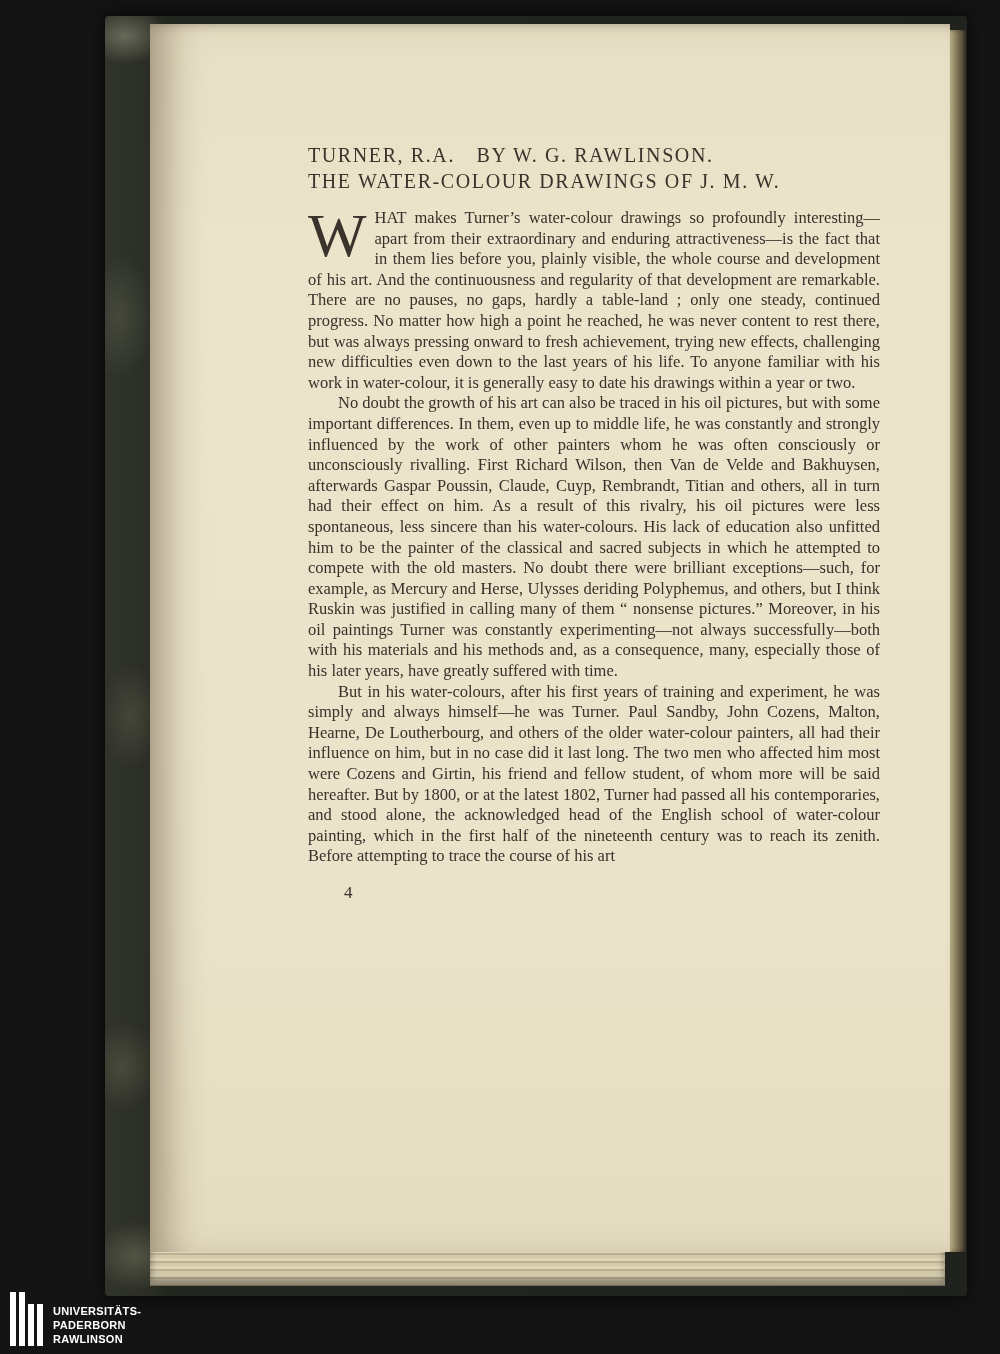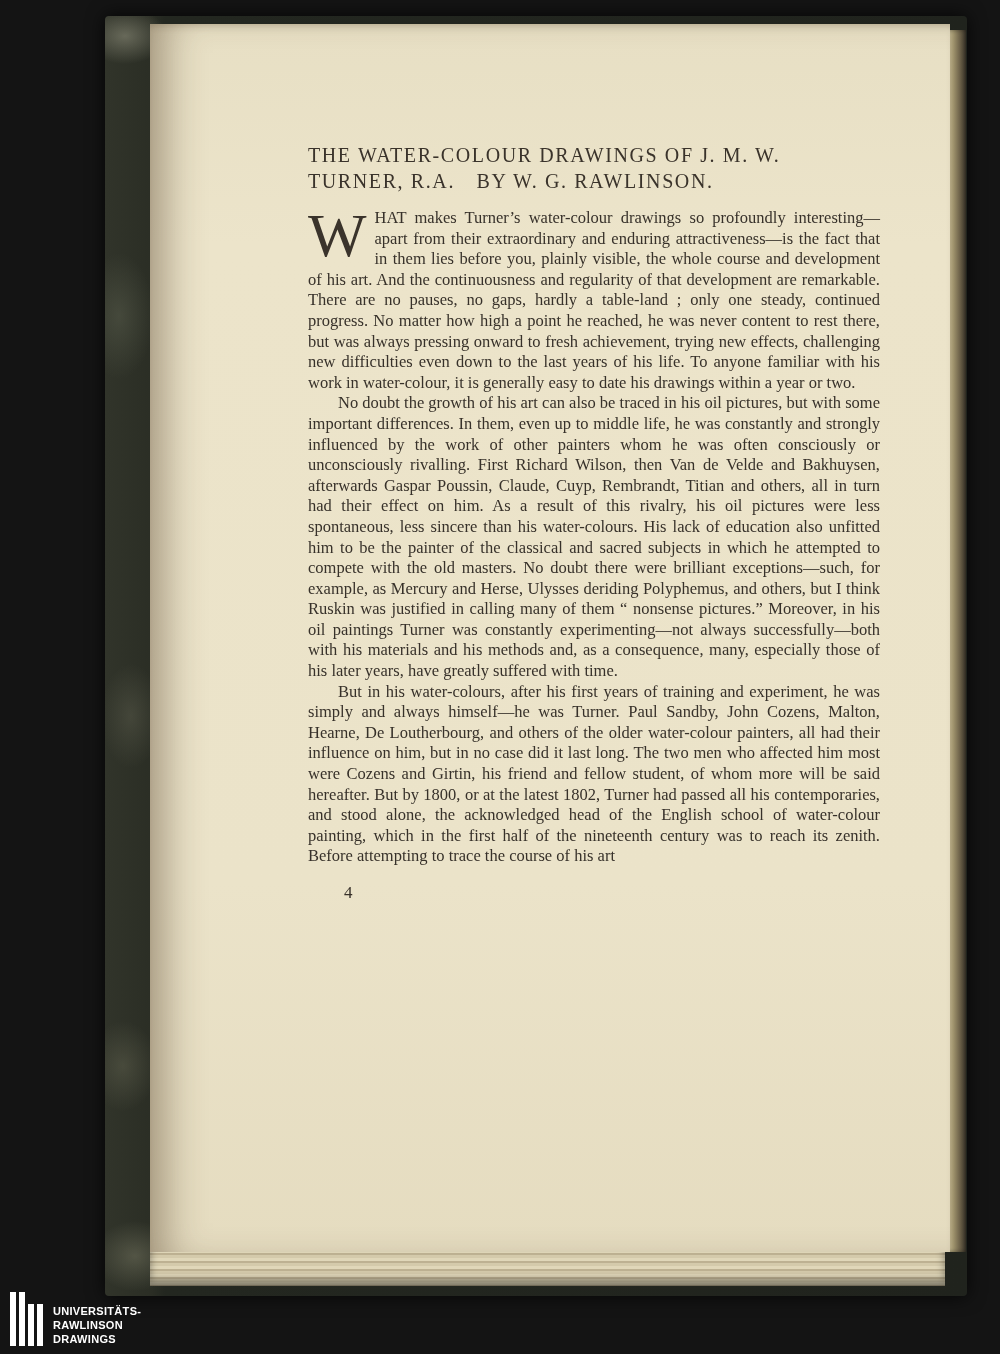--- a/index.html
+++ b/index.html
@@ -84,22 +84,22 @@
 <div class="scene">
 
   <div class="book-cover"></div>
   <div class="fore-edge"></div>
   <div class="bottom-stack"></div>
 
   <div class="page">
     <div class="content">
 
       <div class="title">
+        <div>TURNER, R.A. BY W. G. RAWLINSON.</div>
         <div>THE WATER-COLOUR DRAWINGS OF J. M. W.</div>
-        <div>TURNER, R.A. BY W. G. RAWLINSON.</div>
       </div>
 
       <p><span class="dropcap">W</span><span>HAT makes Turner’s water-colour drawings so profoundly interesting—apart from their extraordinary and enduring attractiveness—is the fact that in them lies before you, plainly visible, the whole course and development of his art.  And the continuousness and regularity of that development are remarkable. There are no pauses, no gaps, hardly a table-land ;  only one steady, continued progress.  No matter how high a point he reached, he was never content to rest there, but was always pressing onward to fresh achievement, trying new effects, challenging new difficulties even down to the last years of his life.  To anyone familiar with his work in water-colour, it is generally easy to date his drawings within a year or two.</span></p>
 
       <p class="indent"><span>No doubt the growth of his art can also be traced in his oil pictures, but with some important differences.  In them, even up to middle life, he was constantly and strongly influenced by the work of other painters whom he was often consciously or unconsciously rivalling.  First Richard Wilson, then Van de Velde and Bakhuysen, afterwards Gaspar Poussin, Claude, Cuyp, Rembrandt, Titian and others, all in turn had their effect on him.  As a result of this rivalry, his oil pictures were less spontaneous, less sincere than his water-colours.  His lack of education also unfitted him to be the painter of the classical and sacred subjects in which he attempted to compete with the old masters.  No doubt there were brilliant exceptions—such, for example, as </span><span class="it">Mercury and Herse</span><span>, </span><span class="it">Ulysses deriding Polyphemus</span><span>, and others, but I think Ruskin was justified in calling many of them “ nonsense pictures.”  Moreover, in his oil paintings Turner was constantly experimenting—not always successfully—both with his materials and his methods and, as a consequence, many, especially those of his later years, have greatly suffered with time.</span></p>
 
       <p class="indent">But in his water-colours, after his first years of training and experiment, he was simply and always himself—he was Turner. Paul Sandby, John Cozens, Malton, Hearne, De Loutherbourg, and others of the older water-colour painters, all had their influence on him, but in no case did it last long.  The two men who affected him most were Cozens and Girtin, his friend and fellow student, of whom more will be said hereafter.  But by 1800, or at the latest 1802, Turner had passed all his contemporaries, and stood alone, the acknowledged head of the English school of water-colour painting, which in the first half of the nineteenth century was to reach its zenith.  Before attempting to trace the course of his art</p>
 
       <div class="page-number">4</div>
     </div>
@@ -107,18 +107,18 @@
 
   <div class="library-logo">
     <span class="bars">
         <i></i>
         <i></i>
         <i></i>
         <i></i>
       </span>
     <span class="library-name">
       <div>UNIVERSITÄTS-</div>
+      <div>PADERBORN</div>
       <div>RAWLINSON</div>
-      <div>DRAWINGS</div>
     </span>
   </div>
 
 </div>
 
 </body></html>

